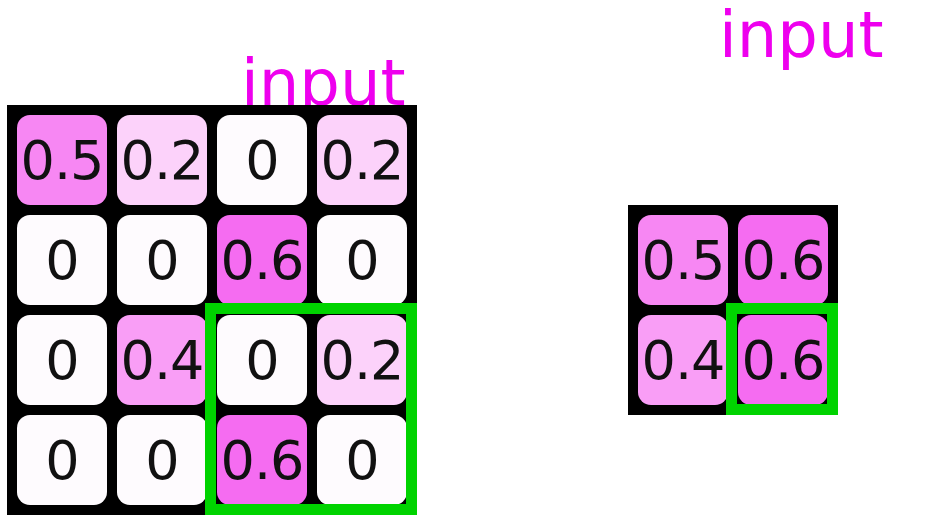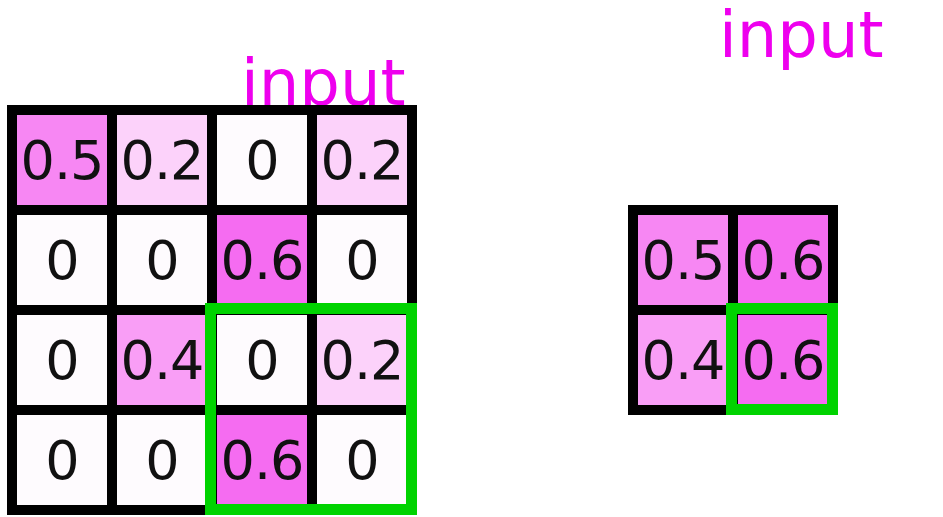--- a/index.html
+++ b/index.html
@@ -45,20 +45,21 @@
     grid-template-rows: repeat(2, 90px);
   }
   .cell {
     background: #ffffff;
     display: flex;
     align-items: center;
     justify-content: center;
     font-size: 54px;
     color: #111111;
     letter-spacing: -1px;
+    border-radius: 13px;
   }
   .highlight {
     position: absolute;
     border: 11px solid var(--highlight, #00d300);
     background: transparent;
     pointer-events: none;
   }
   #input-highlight {
     left: 205px;
     top: 303px;

